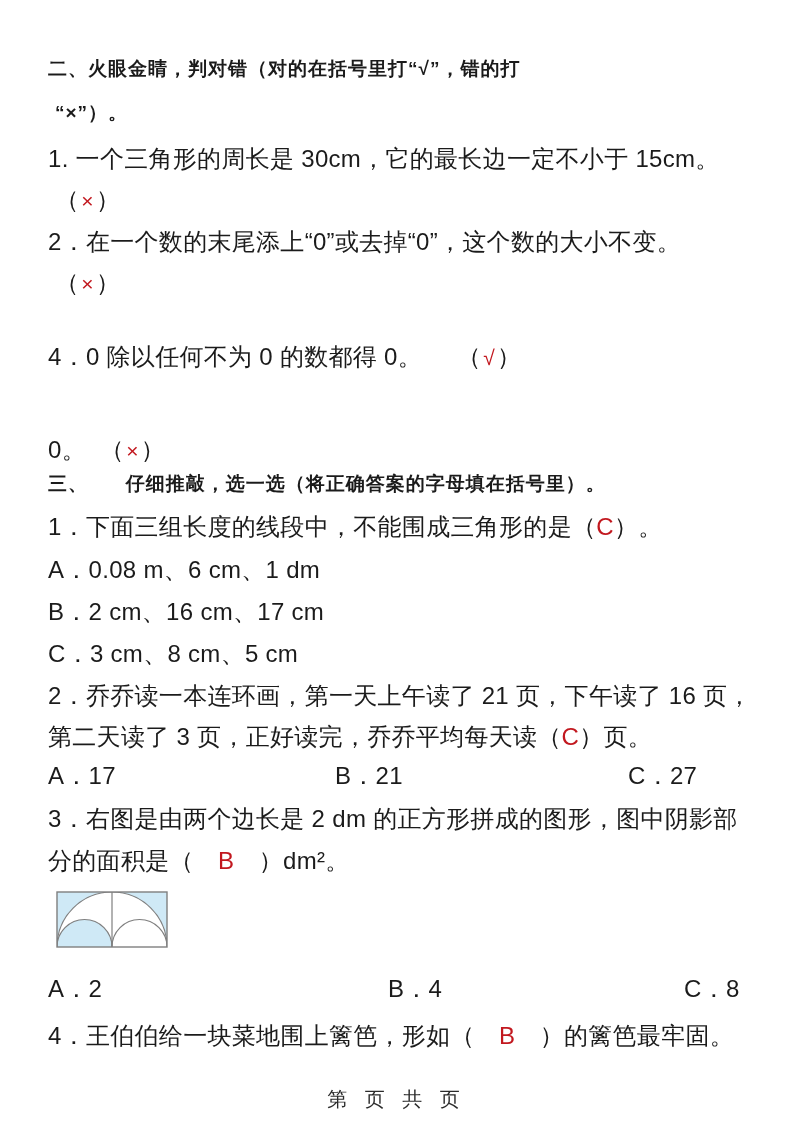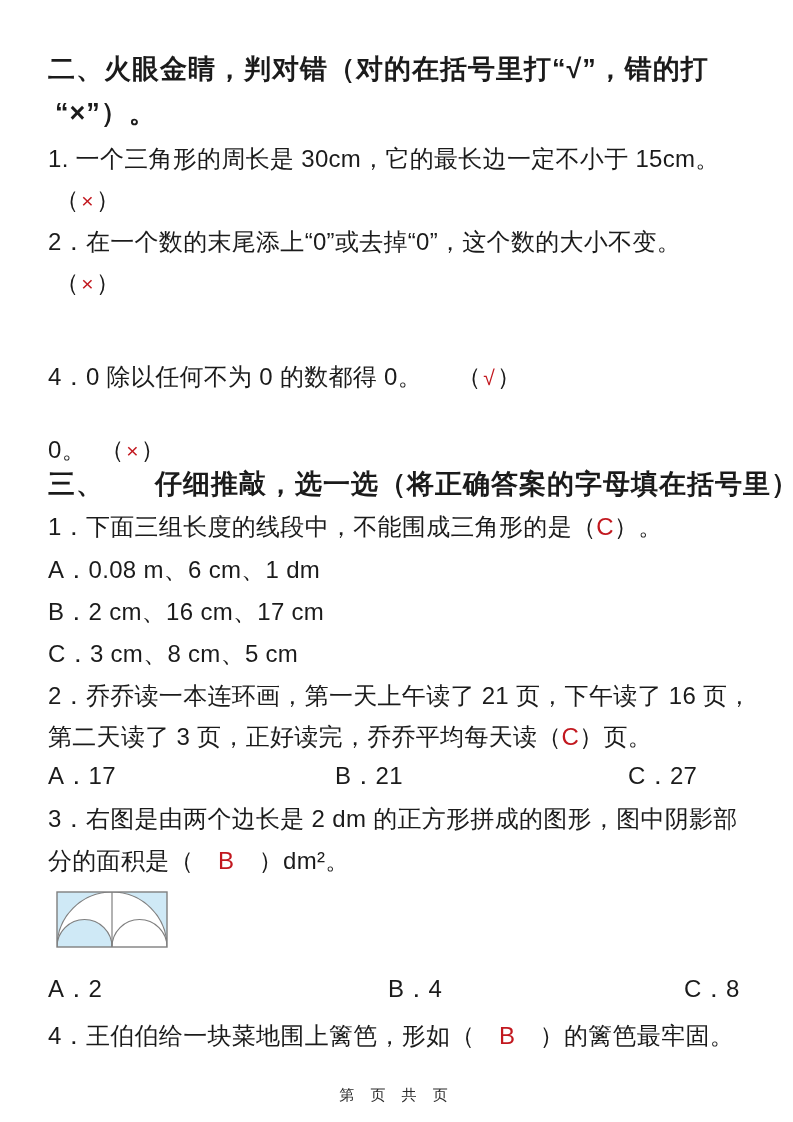--- a/index.html
+++ b/index.html
@@ -14,56 +14,56 @@
   .line{
     position:absolute;
     left:48px;
     font-size:24px;
     line-height:28px;
     white-space:pre;
     letter-spacing:0.3px;
   }
   .bold{
     font-weight:700;
-    font-size:27px;
+    font-size:19px;
     letter-spacing:1px;
   }
   .red{color:#c2181f;}
   .ansmark{font-size:21px;padding:0 2px;}
   .colA{left:48px;}
   .colB1{left:335px;}
   .colC1{left:628px;}
   .colB2{left:388px;}
   .colC2{left:684px;text-align:right;}
   .footer{
     position:absolute;
     left:0;right:0;
     text-align:center;
-    font-size:15px;
+    font-size:20px;
     letter-spacing:6px;
     color:#2b2b2b;
   }
   .figure{position:absolute;}
 </style>
 </head>
 <body>
 
 <div class="page">
 
   <div class="line bold" style="top:55px"><span>二、火眼金睛，判对错（对的在括号里打“√”，错的打</span></div>
   <div class="line bold" style="top:99px;left:55px"><span>“×”）。</span></div>
 
   <div class="line" style="top:145px"><span>1. 一个三角形的周长是 30cm，它的最长边一定不小于 15cm。</span></div>
   <div class="line" style="top:186px;left:55px"><span>（</span><span class="red ansmark">×</span><span>）</span></div>
 
   <div class="line" style="top:228px"><span>2．在一个数的末尾添上“0”或去掉“0”，这个数的大小不变。</span></div>
   <div class="line" style="top:269px;left:55px"><span>（</span><span class="red ansmark">×</span><span>）</span></div>
 
 
-  <div class="line" style="top:363px"><span>4．0 除以任何不为 0 的数都得 0。     （</span><span class="red ansmark">√</span><span>）</span></div>
+  <div class="line" style="top:343px"><span>4．0 除以任何不为 0 的数都得 0。     （</span><span class="red ansmark">√</span><span>）</span></div>
 
   <div class="line" style="top:436px"><span>0。  （</span><span class="red ansmark">×</span><span>）</span></div>
 
   <div class="line bold" style="top:470px"><span>三、      仔细推敲，选一选（将正确答案的字母填在括号里）。</span></div>
 
   <div class="line" style="top:513px"><span>1．下面三组长度的线段中，不能围成三角形的是（</span><span class="red">C</span><span>）。</span></div>
   <div class="line" style="top:556px"><span>A．0.08 m、6 cm、1 dm</span></div>
   <div class="line" style="top:598px"><span>B．2 cm、16 cm、17 cm</span></div>
   <div class="line" style="top:640px"><span>C．3 cm、8 cm、5 cm</span></div>
 

